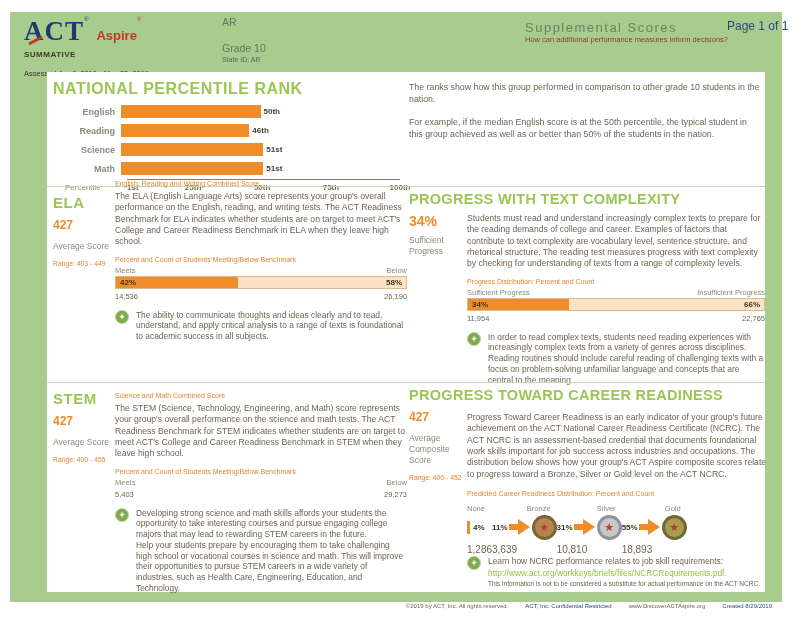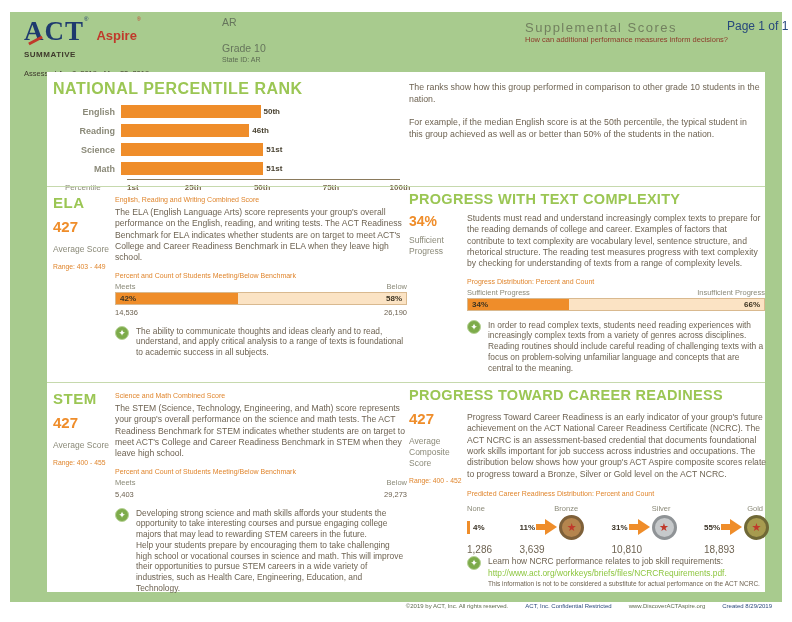--- a/index.html
+++ b/index.html
@@ -50,21 +50,21 @@
   .tick { position:absolute; top:3px; transform:translateX(-50%); font-size:8px; font-weight:bold; color:#7a6a4f; white-space:nowrap; }
   .tick.t-first { transform:none; }
 
   .npr-intro { position:absolute; left:362px; top:10px; width:352px; font-size:8.8px; color:#6e6352; line-height:1.35; }
   .npr-intro p + p { margin-top:11px; }
 
   
   .score-col { position:absolute; left:6px; width:60px; }
   .score-col.right { left:362px; width:58px; }
   .sec-heading { font-size:15px; font-weight:bold; color:#9bc654; letter-spacing:0.5px; }
-  .sec-score { font-size:15px; font-weight:bold; color:#ef8d2a; margin-top:7px; }
+  .sec-score { font-size:12px; font-weight:bold; color:#ef8d2a; margin-top:7px; }
   .sec-score-label { font-size:8.5px; color:#8b8a79; margin-top:9px; line-height:1.3; }
   .sec-range { font-size:6.8px; color:#e0862e; margin-top:8px; }
   .right-title { position:absolute; left:362px; font-size:14.5px; font-weight:bold; color:#9bc654; letter-spacing:0.3px; white-space:nowrap; }
 
   
   .main-col { position:absolute; }
   .combined-label { font-size:7px; color:#e0862e; margin-bottom:4px; }
   .body-text { font-size:8.6px; color:#6e6352; line-height:1.32; }
   .bench-label { font-size:7px; color:#e0862e; margin-top:8px; }
   .bench-heads { display:flex; justify-content:space-between; font-size:7.5px; color:#8b8a79; margin-top:3px; }
@@ -79,21 +79,21 @@
   .insight-icon { width:14px; height:14px; border-radius:50%; background:#7dab4a; border:1px solid #b7d297; color:#ffffff; font-size:9px; line-height:12px; text-align:center; flex-shrink:0; }
   .insight-text { font-size:8.4px; color:#6e6352; line-height:1.28; margin-left:7px; }
   .insight-text p + p { margin-top:0; }
 
   
   .tc-pct { font-size:14px; font-weight:bold; color:#ef8d2a; }
   .tc-pct-label { font-size:8.5px; color:#8b8a79; margin-top:6px; line-height:1.3; }
 
   
   .dist-label { font-size:7px; color:#e0862e; }
-  .levels { position:absolute; display:flex; justify-content:space-between; }
+  .levels { position:absolute; display:flex; justify-content:flex-start; }
   .level { display:flex; flex-direction:column; }
   .lvl-label { font-size:7.5px; color:#8b8a79; }
   .level.has-medal .lvl-label { text-align:right; padding-right:6px; }
   .lvl-mid { display:flex; align-items:center; height:28px; }
   .lvl-pct { font-size:8px; font-weight:bold; color:#3c3427; white-space:nowrap; }
   .none-tick { width:3px; height:13px; background:#ef8d2a; margin-right:3px; }
   .arrow { position:relative; width:21px; height:16px; margin-left:1px; flex-shrink:0; }
   .arrow::before { content:''; position:absolute; left:0; top:5px; width:9px; height:6px; background:#ef8d2a; }
   .arrow::after { content:''; position:absolute; left:9px; top:0; border-top:8px solid transparent; border-bottom:8px solid transparent; border-left:12px solid #ef8d2a; }
   .medal { width:25px; height:25px; border-radius:50%; display:flex; align-items:center; justify-content:center; flex-shrink:0; margin-left:2px; }
@@ -194,21 +194,21 @@
     </div>
 
     <div class="divider d1"></div>
 
     <div class="score-col" style="top:122px">
       <div class="sec-heading">ELA</div>
       <div class="sec-score">427</div>
       <div class="sec-score-label">Average Score</div>
       <div class="sec-range">Range: 403 - 449</div>
     </div>
-    <div class="main-col" style="left:68px; top:124px; width:292px">
+    <div class="main-col" style="left:68px; top:108px; width:292px">
       <div class="combined-label">English, Reading and Writing Combined Score</div>
       <div class="body-text">The ELA (English Language Arts) score represents your group's overall performance on the English, reading, and writing tests. The ACT Readiness Benchmark for ELA indicates whether students are on target to meet ACT's College and Career Readiness Benchmark in ELA when they leave high school.</div>
       <div class="bench-label">Percent and Count of Students Meeting/Below Benchmark</div>
       <div class="bench-heads">
         <span>Meets</span>
         <span>Below</span>
       </div>
       <div class="bench-bar">
         <div class="bench-meets" style="width: 42%;">
             <span>42%</span>
@@ -239,20 +239,24 @@
         <span>Sufficient Progress</span>
         <span>Insufficient Progress</span>
       </div>
       <div class="bench-bar">
         <div class="bench-meets" style="width: 34%;">
             <span>34%</span>
           </div>
         <div class="bench-rest">
             <span>66%</span>
           </div>
+      </div>
+      <div class="bench-counts">
+        <span>11,954</span>
+        <span>22,765</span>
       </div>
       <div class="insight">
         <span class="insight-icon">✦</span>
         <div class="insight-text" style="width:280px">In order to read complex texts, students need reading experiences with increasingly complex texts from a variety of genres across disciplines. Reading routines should include careful reading of challenging texts with a focus on problem-solving unfamiliar language and concepts that are central to the meaning.</div>
       </div>
     </div>
 
     <div class="divider d2"></div>
 
     <div class="score-col" style="top:318px">

